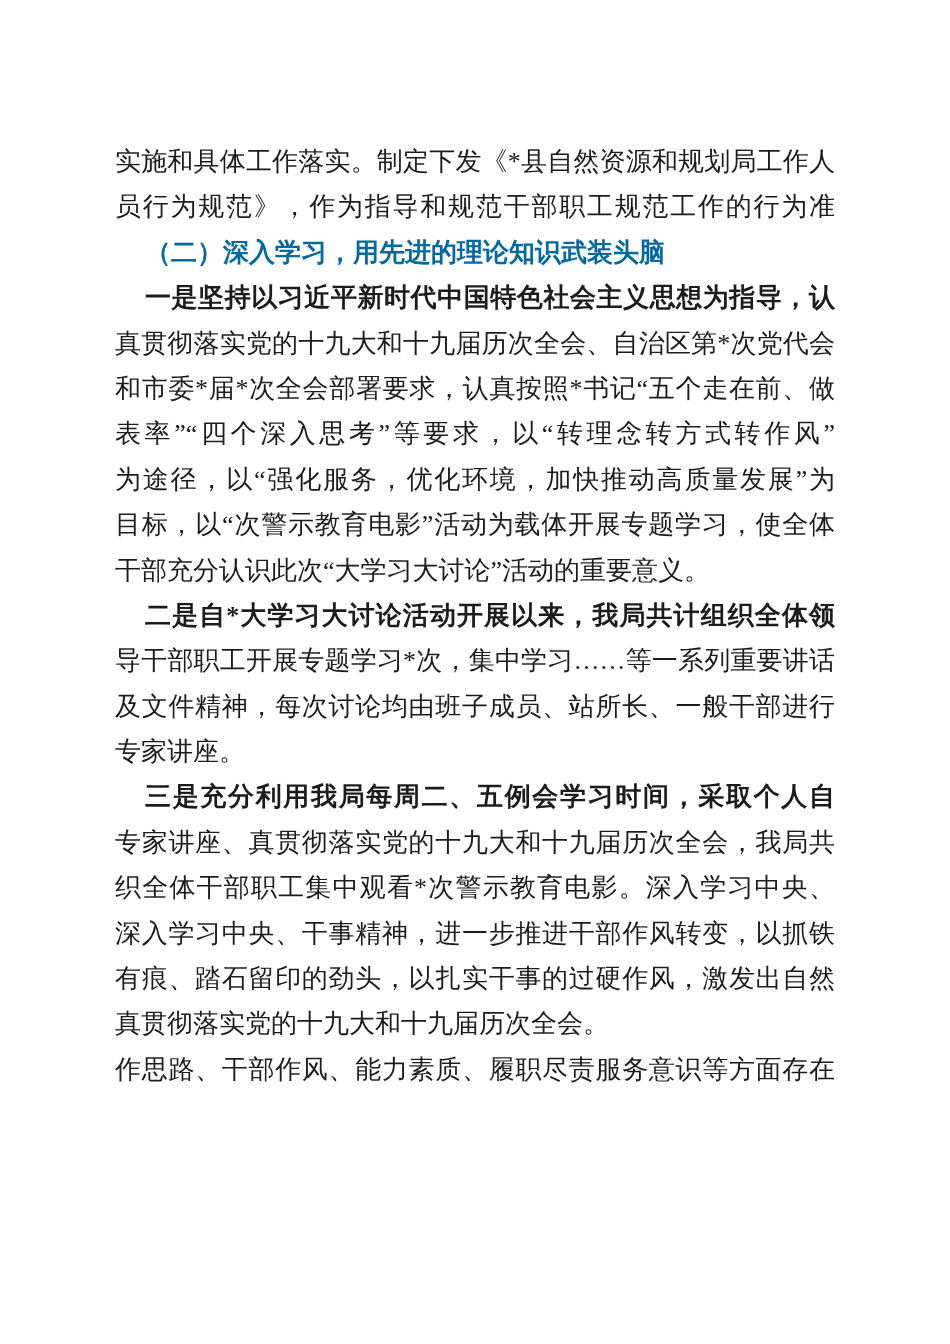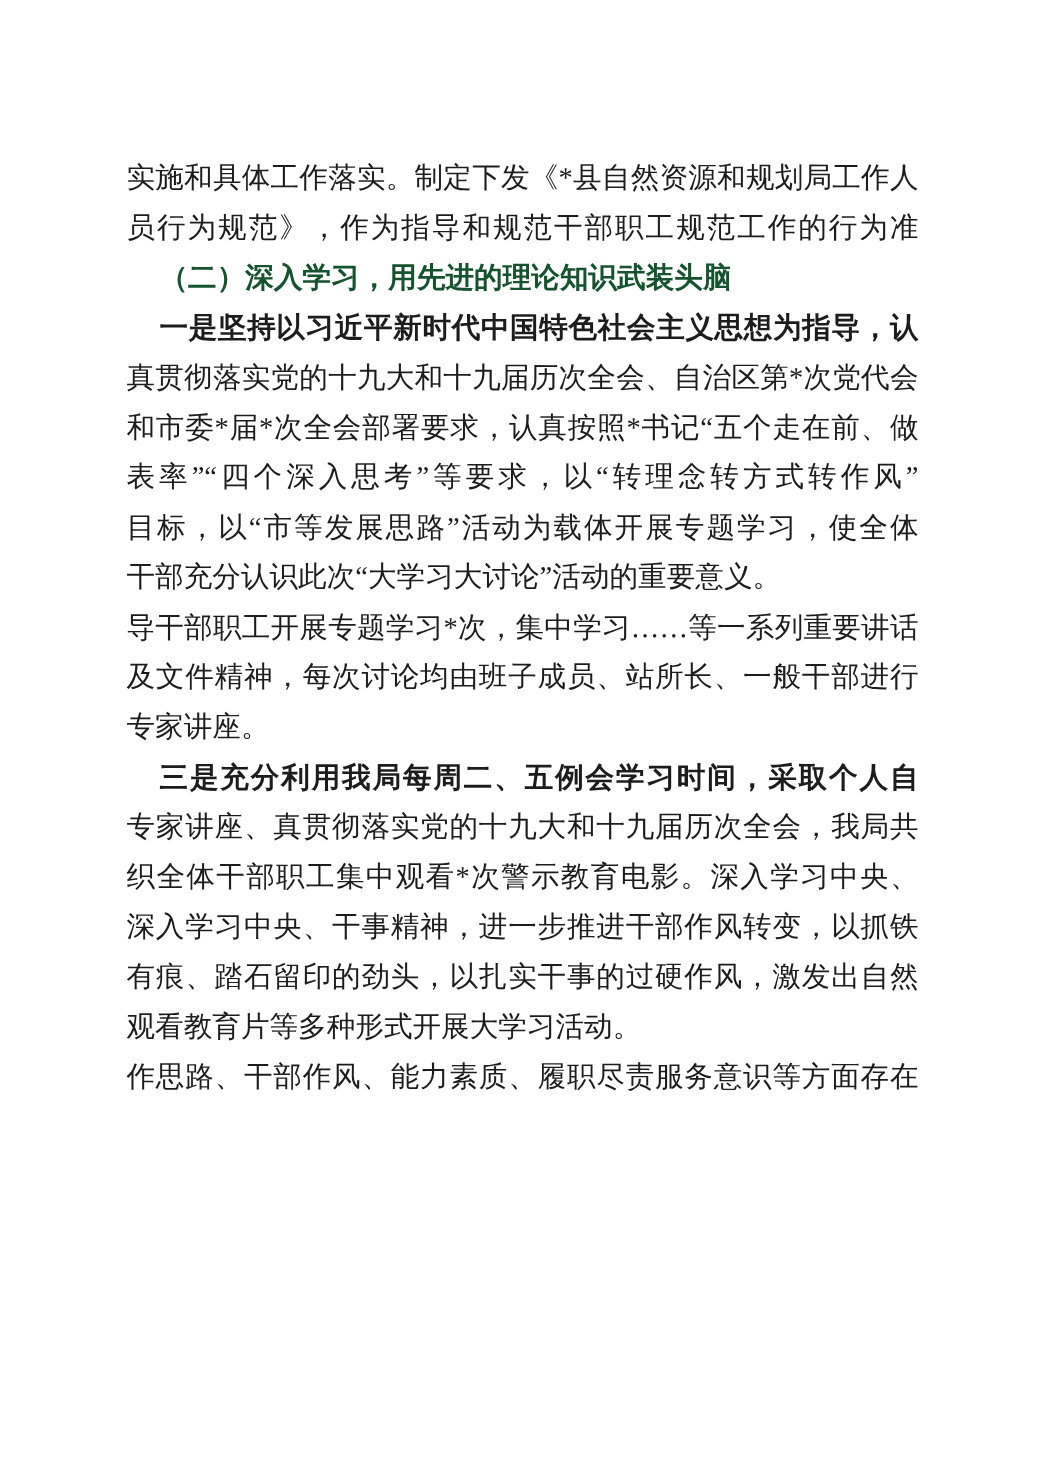--- a/index.html
+++ b/index.html
@@ -34,41 +34,43 @@
   .line.fill {
     text-align: justify;
     text-align-last: justify;
   }
   .line.indent {
     padding-left: 30px;
     font-weight: bold;
   }
   .line.heading {
     font-weight: 700;
-    color: #14532d;
+    color: #0369a1;
   }
 </style>
 </head>
 <body>
 
 <div class="page">
   <div class="text-block">
       <div class="line fill">实施和具体工作落实。制定下发《*县自然资源和规划局工作人</div>
       <div class="line fill">员行为规范》，作为指导和规范干部职工规范工作的行为准绳。</div>
       <div class="line indent heading">（二）深入学习，用先进的理论知识武装头脑</div>
       <div class="line fill indent">一是坚持以习近平新时代中国特色社会主义思想为指导，认</div>
       <div class="line fill">真贯彻落实党的十九大和十九届历次全会、自治区第*次党代会</div>
       <div class="line fill">和市委*届*次全会部署要求，认真按照*书记“五个走在前、做</div>
       <div class="line fill">表率”“四个深入思考”等要求，以“转理念转方式转作风”</div>
-      <div class="line fill">目标，以“市等发展思路”活动为载体开展专题学习，使全体</div>
+      <div class="line fill">为途径，以“强化服务，优化环境，加快推动高质量发展”为</div>
+      <div class="line fill">目标，以“次警示教育电影”活动为载体开展专题学习，使全体</div>
       <div class="line">干部充分认识此次“大学习大讨论”活动的重要意义。</div>
+      <div class="line fill indent">二是自*大学习大讨论活动开展以来，我局共计组织全体领</div>
       <div class="line fill">导干部职工开展专题学习*次，集中学习……等一系列重要讲话</div>
       <div class="line fill">及文件精神，每次讨论均由班子成员、站所长、一般干部进行</div>
       <div class="line">专家讲座。</div>
       <div class="line fill indent">三是充分利用我局每周二、五例会学习时间，采取个人自学、</div>
       <div class="line fill">专家讲座、真贯彻落实党的十九大和十九届历次全会，我局共组</div>
       <div class="line fill">织全体干部职工集中观看*次警示教育电影。深入学习中央、区、</div>
       <div class="line fill">深入学习中央、干事精神，进一步推进干部作风转变，以抓铁</div>
       <div class="line fill">有痕、踏石留印的劲头，以扎实干事的过硬作风，激发出自然</div>
-      <div class="line">观看教育片等多种形式开展大学习活动。</div>
+      <div class="line">真贯彻落实党的十九大和十九届历次全会。</div>
       <div class="line fill">作思路、干部作风、能力素质、履职尽责服务意识等方面存在</div>
     </div>
 </div>
 
 </body></html>

